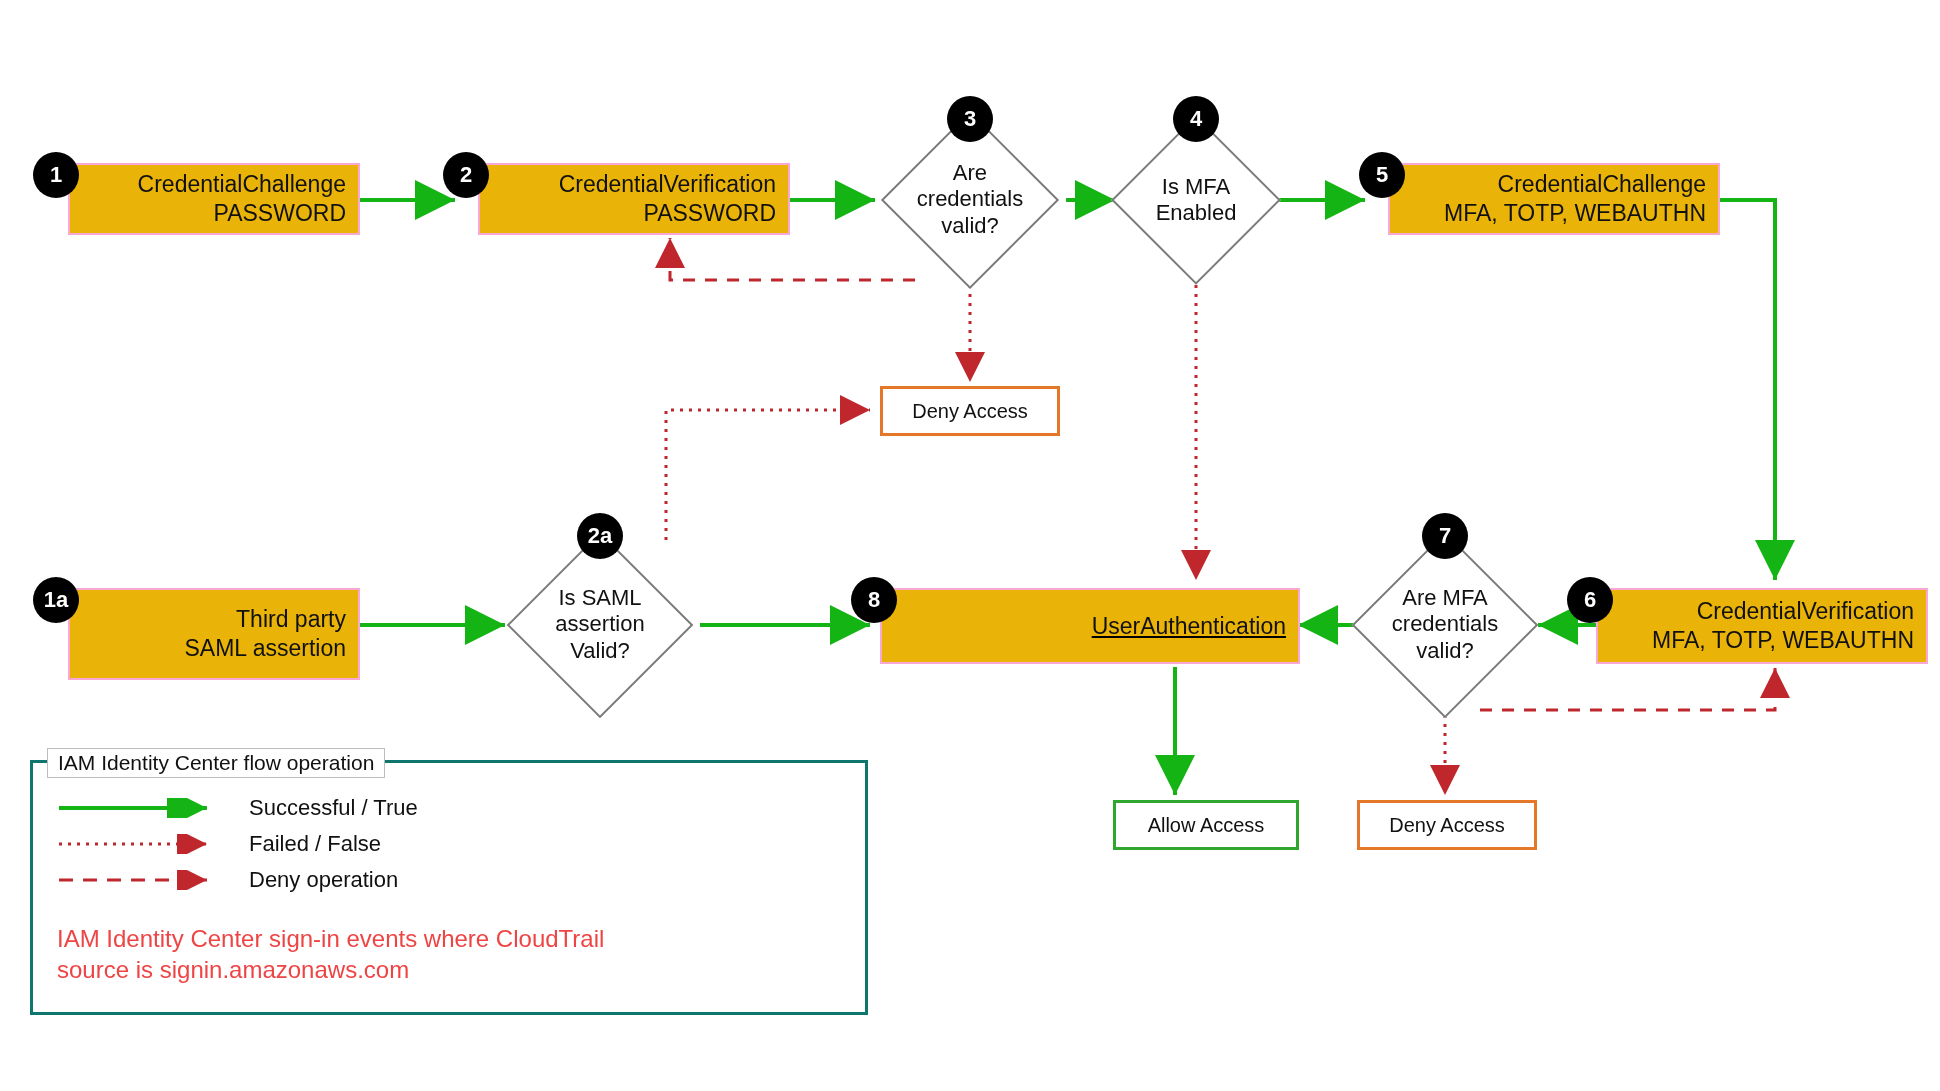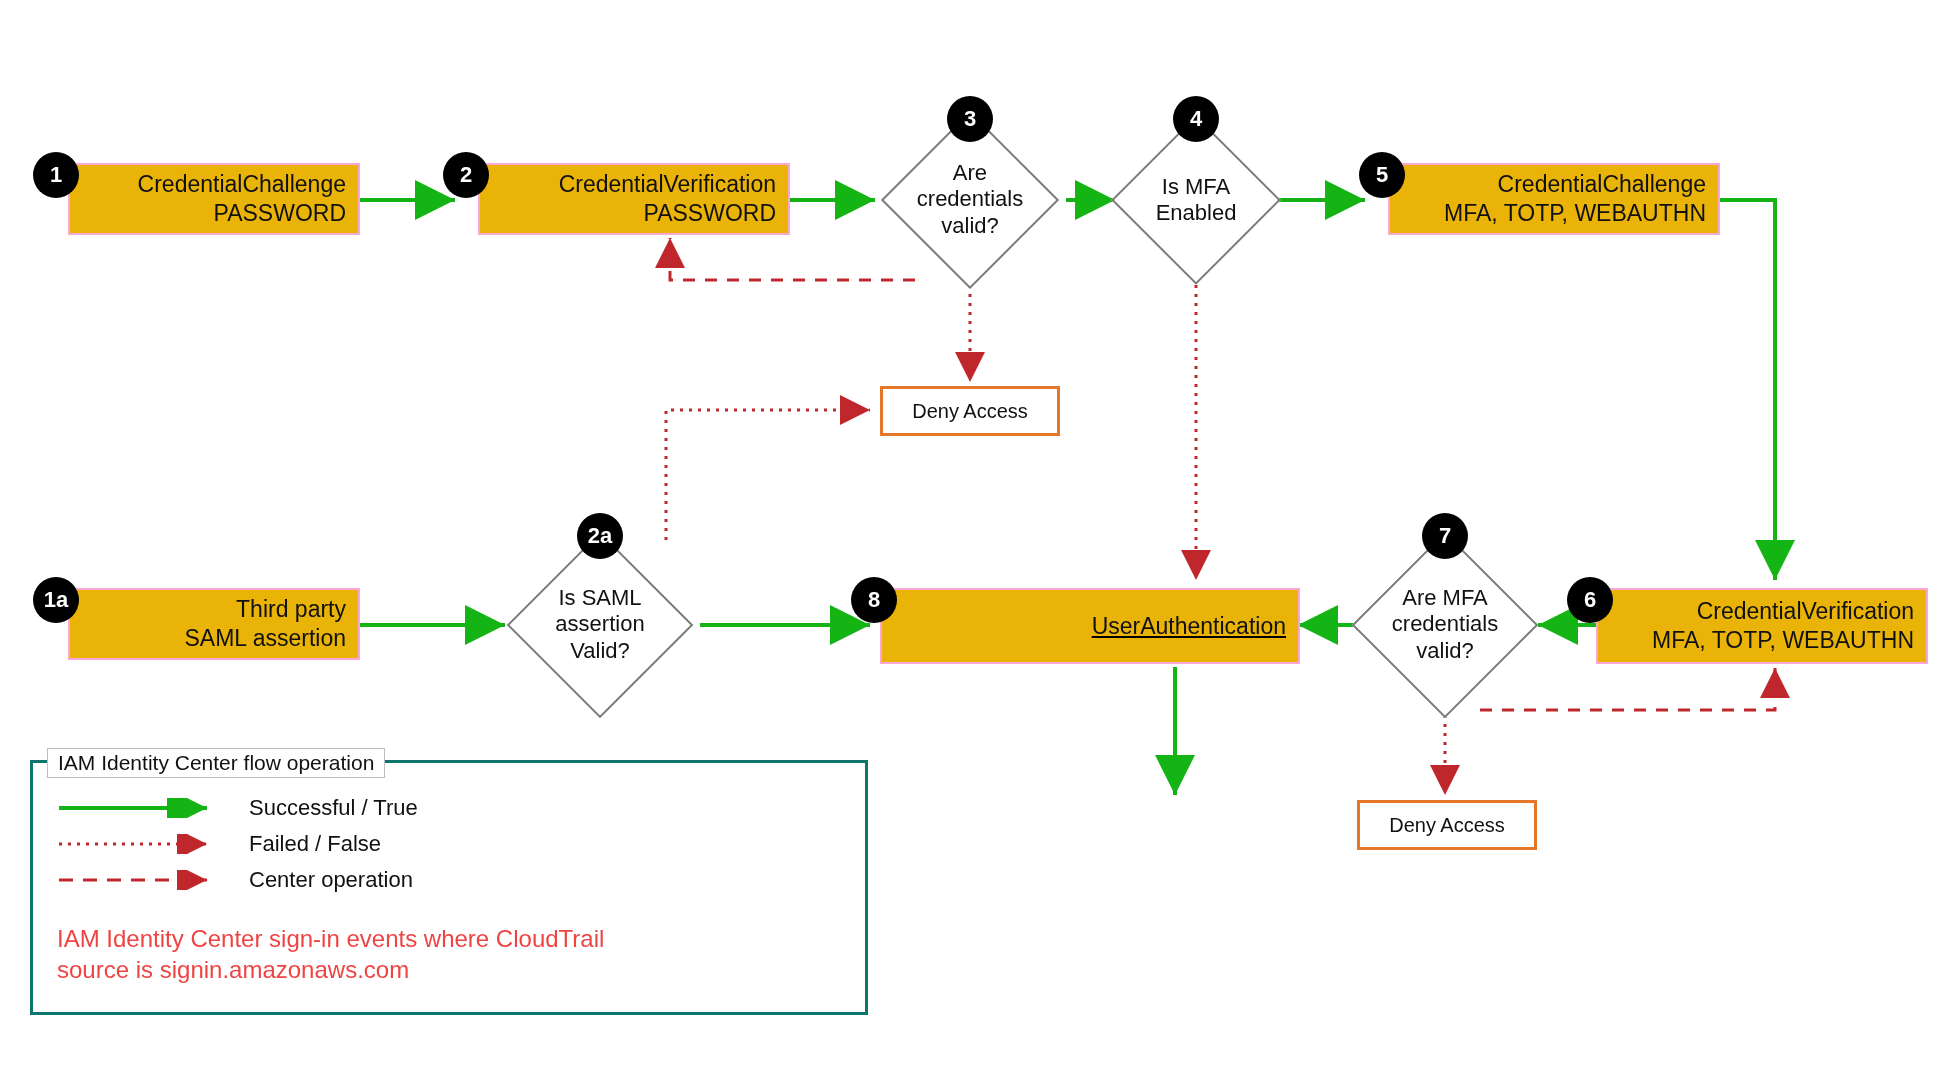--- a/index.html
+++ b/index.html
@@ -222,21 +222,21 @@
     <span class="line">MFA, TOTP, WEBAUTHN</span>
   </div>
   <div class="badge" style="left:1359px; top:152px;">
       <span>5</span>
     </div>
 
   <div class="outcome deny" style="left:880px; top:386px; width:180px; height:50px;">
     <span>Deny Access</span>
   </div>
 
-  <div class="box" style="left:68px; top:588px; width:292px; height:72px;">
+  <div class="box" style="left:68px; top:588px; width:292px; height:92px;">
     <span class="line">Third party</span>
     <span class="line">SAML assertion</span>
   </div>
   <div class="badge" style="left:33px; top:577px;">
       <span>1a</span>
     </div>
 
   <div class="diamond" style="left:600px; top:625px; width:0; height:0;">
     <div class="shape" style="width:128px; height:128px;"></div>
     <div class="label">
@@ -269,20 +269,23 @@
     </div>
 
   <div class="box" style="left:1596px; top:588px; width:332px; height:76px;">
     <span class="line">CredentialVerification</span>
     <span class="line">MFA, TOTP, WEBAUTHN</span>
   </div>
   <div class="badge" style="left:1567px; top:577px;">
       <span>6</span>
     </div>
 
+  <div class="outcome allow" style="left:1113px; top:800px; width:186px; height:50px;">
+    <span>Allow Access</span>
+  </div>
 
   <div class="outcome deny" style="left:1357px; top:800px; width:180px; height:50px;">
     <span>Deny Access</span>
   </div>
 
   <div class="legend" style="left:30px; top:760px; width:838px; height:255px;">
     <div class="title">IAM Identity Center flow operation</div>
     <div class="rows">
       <div class="row">
         <svg class="leg-line">
@@ -308,21 +311,21 @@
       </div>
       <div class="row">
         <svg class="leg-line">
             <defs>
               <marker id="lr2" markerWidth="12" markerHeight="12" refX="10" refY="5" orient="auto">
                 <path d="M0,0 L10,5 L0,10 z" fill="#c0272d"></path>
               </marker>
             </defs>
             <line x1="2" y1="10" x2="150" y2="10" stroke="#c0272d" stroke-width="3" stroke-dasharray="14 10" marker-end="url(#lr2)"></line>
           </svg>
-        <span class="txt">Center operation</span>
+        <span class="txt">Deny operation</span>
       </div>
     </div>
     <div class="footer">
       <span>IAM Identity Center sign-in events where CloudTrail</span><br>
       <span>source is signin.amazonaws.com</span>
     </div>
   </div>
 
 </div>
 

